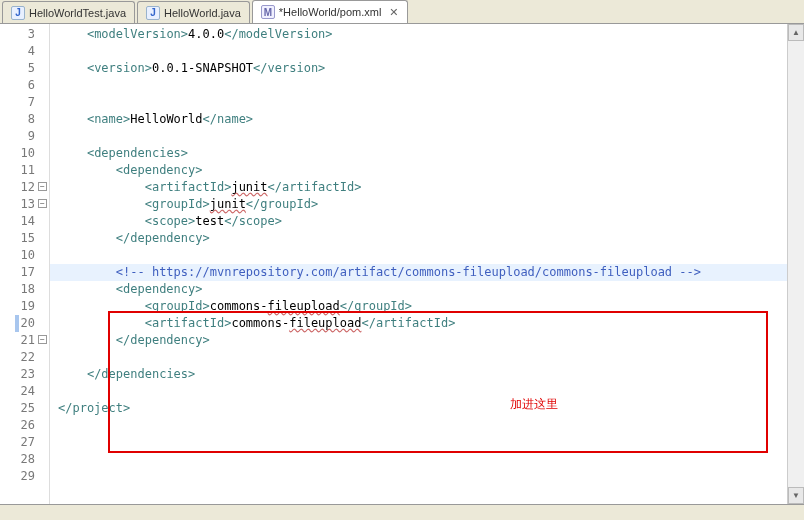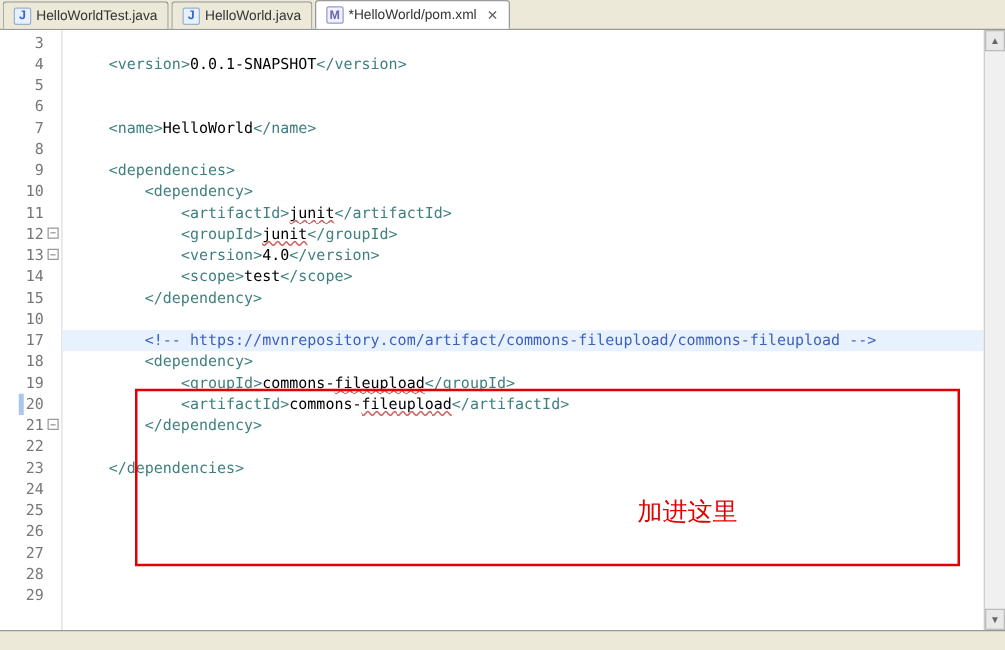--- a/index.html
+++ b/index.html
@@ -130,21 +130,21 @@
   }
   .red-box {
     position: absolute;
     border: 2px solid #e00000;
     pointer-events: none;
   }
   .annotation {
     position: absolute;
     color: #e00000;
     font-family: "Microsoft YaHei", Arial, sans-serif;
-    font-size: 20px;
+    font-size: 12px;
   }
   .caret-marker {
     position: absolute;
     left: 0;
     width: 4px;
     height: 17px;
     background: #a8c6ee;
   }
   .scrollbar-v {
     width: 17px;
@@ -216,42 +216,43 @@
       <div class="gutter-line">24</div>
       <div class="gutter-line">25</div>
       <div class="gutter-line">26</div>
       <div class="gutter-line">27</div>
       <div class="gutter-line">28</div>
       <div class="gutter-line">29</div>
     </div>
   <div class="code" id="code">
     <div class="red-box" id="redbox" style="top: 287px; left: 58px; width: 660px; height: 142px;"></div>
     <div class="annotation" id="annot" style="top: 372px; left: 460px;">加进这里</div>
+  <div class="code-line">    <span class="tag">&lt;modelVersion&gt;</span><span class="txt">4.0.0</span><span class="tag">&lt;/modelVersion&gt;</span></div>
       <div class="code-line"></div>
       <div class="code-line">    <span class="tag">&lt;version&gt;</span><span class="txt">0.0.1-SNAPSHOT</span><span class="tag">&lt;/version&gt;</span></div>
       <div class="code-line"></div>
       <div class="code-line"></div>
       <div class="code-line">    <span class="tag">&lt;name&gt;</span><span class="txt">HelloWorld</span><span class="tag">&lt;/name&gt;</span></div>
       <div class="code-line"></div>
       <div class="code-line">    <span class="tag">&lt;dependencies&gt;</span></div>
       <div class="code-line">        <span class="tag">&lt;dependency&gt;</span></div>
       <div class="code-line">            <span class="tag">&lt;artifactId&gt;</span><span class="wavy">junit</span><span class="tag">&lt;/artifactId&gt;</span></div>
       <div class="code-line">            <span class="tag">&lt;groupId&gt;</span><span class="wavy">junit</span><span class="tag">&lt;/groupId&gt;</span></div>
-      <div class="code-line">            <span class="tag">&lt;version&gt;</span><span class="txt">4.0</span><span class="tag">&lt;/version&gt;</span></div>
       <div class="code-line">            <span class="tag">&lt;scope&gt;</span><span class="txt">test</span><span class="tag">&lt;/scope&gt;</span></div>
       <div class="code-line">        <span class="tag">&lt;/dependency&gt;</span></div>
       <div class="code-line"></div>
       <div class="code-line line-highlight">        <span class="comment">&lt;!-- https://mvnrepository.com/artifact/commons-fileupload/commons-fileupload --&gt;</span></div>
       <div class="code-line">        <span class="tag">&lt;dependency&gt;</span></div>
       <div class="code-line">            <span class="tag">&lt;groupId&gt;</span><span class="txt">commons-</span><span class="wavy">fileupload</span><span class="tag">&lt;/groupId&gt;</span></div>
       <div class="code-line">            <span class="tag">&lt;artifactId&gt;</span><span class="txt">commons-</span><span class="wavy">fileupload</span><span class="tag">&lt;/artifactId&gt;</span></div>
       <div class="code-line">        <span class="tag">&lt;/dependency&gt;</span></div>
       <div class="code-line"></div>
       <div class="code-line">    <span class="tag">&lt;/dependencies&gt;</span></div>
       <div class="code-line"></div>
+      <div class="code-line"><span class="tag">&lt;/project&gt;</span></div>
     </div>
   <div class="scrollbar-v">
     <div class="sb-btn">▲</div>
     <div class="sb-track"></div>
     <div class="sb-btn down">▼</div>
   </div>
 </div>
 
 <div class="bottom-tabs"></div>
 

